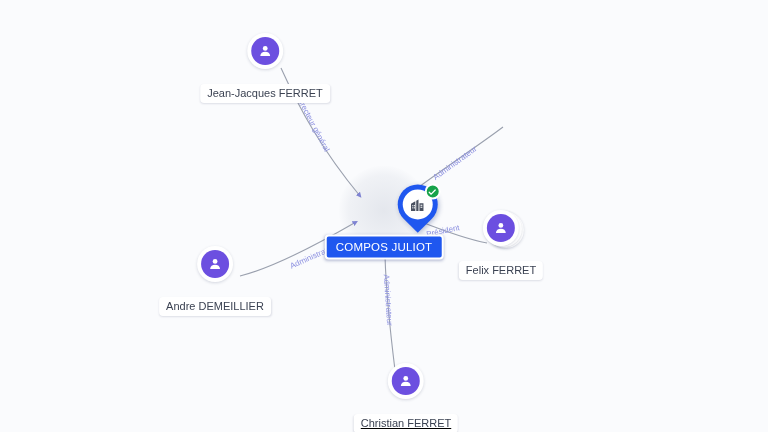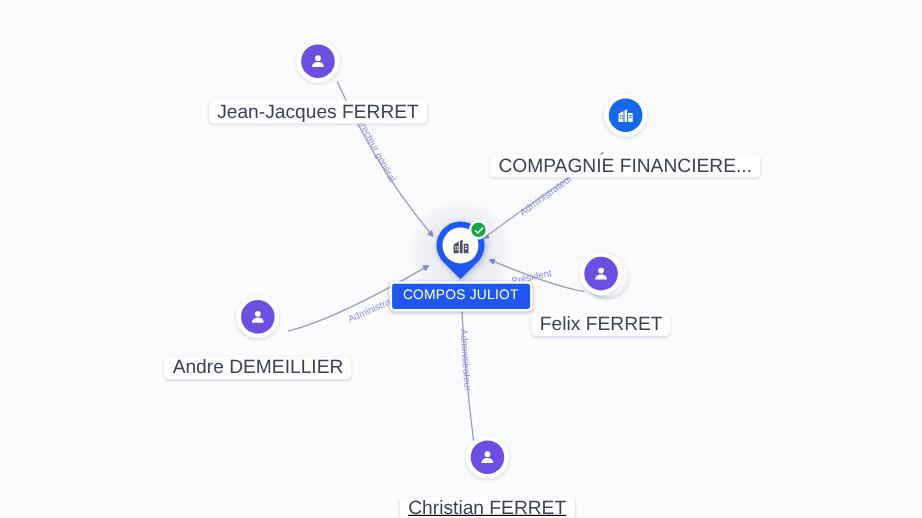--- a/index.html
+++ b/index.html
@@ -85,35 +85,35 @@
     background: #1568e8;
     display: flex;
     align-items: center;
     justify-content: center;
   }
 
   .node-label {
     margin-top: 15px;
     background: #ffffff;
     color: #3b4252;
-    font-size: 16px;
+    font-size: 11px;
     line-height: 13px;
     padding: 3px 7px;
     border-radius: 4px;
     white-space: nowrap;
     box-shadow: 0 1px 2px rgba(40,50,90,0.14);
   }
 
   
   #node-center {
     position: absolute;
     transform: translate(-50%, -50%);
     display: flex;
     flex-direction: column;
-    align-items: center;
+    align-items: flex-end;
     z-index: 5;
   }
   .pin-halo {
     position: absolute;
     left: 50%;
     top: 26px;
     width: 90px;
     height: 90px;
     margin-left: -45px;
     margin-top: -45px;
@@ -231,38 +231,20 @@
       <div class="avatar-inner">
         <svg width="16" height="16" viewBox="0 0 24 24" aria-hidden="true">
           <circle cx="12" cy="8.2" r="3.6" fill="#ffffff"></circle>
           <path d="M4.6 19.4c0-4.1 3.3-6.4 7.4-6.4s7.4 2.3 7.4 6.4z" fill="#ffffff"></path>
         </svg>
       </div>
     </div>
     <div class="node-label">Jean-Jacques FERRET</div>
   </div>
 
-  <div class="node node-company" id="node-compagnie" style="left:521px; top:113px;">
-    <div class="company-ring">
-      <div class="company-inner">
-        <svg width="16" height="16" viewBox="0 0 24 24" aria-hidden="true">
-          <path d="M3.2 20.4V10.2l6.1-3.4v13.6z" fill="#ffffff"></path>
-          <path d="M10.6 20.4V6.1l3.2-1.8v16.1z" fill="#ffffff"></path>
-          <path d="M15.1 20.4V9.4h5.7v11z" fill="#ffffff"></path>
-          <rect x="5.0" y="12.2" width="1.5" height="1.6" fill="#1568e8"></rect>
-          <rect x="7.3" y="12.2" width="1.5" height="1.6" fill="#1568e8"></rect>
-          <rect x="5.0" y="15.2" width="1.5" height="1.6" fill="#1568e8"></rect>
-          <rect x="7.3" y="15.2" width="1.5" height="1.6" fill="#1568e8"></rect>
-          <rect x="16.6" y="11.6" width="2.6" height="1.5" fill="#1568e8"></rect>
-          <rect x="16.6" y="14.4" width="2.6" height="1.5" fill="#1568e8"></rect>
-        </svg>
-      </div>
-    </div>
-    <div class="node-label">COMPAGNIE FINANCIERE...</div>
-  </div>
 
   <div class="node node-person" id="node-felix" style="left:501px; top:245px;text-align:right;">
     <div class="avatar-stack">
       <div class="avatar-ring dup1"></div>
       <div class="avatar-ring dup2"></div>
       <div class="avatar-ring"></div>
       <div class="avatar-inner">
         <svg width="16" height="16" viewBox="0 0 24 24" aria-hidden="true">
           <circle cx="12" cy="8.2" r="3.6" fill="#ffffff"></circle>
           <path d="M4.6 19.4c0-4.1 3.3-6.4 7.4-6.4s7.4 2.3 7.4 6.4z" fill="#ffffff"></path>

